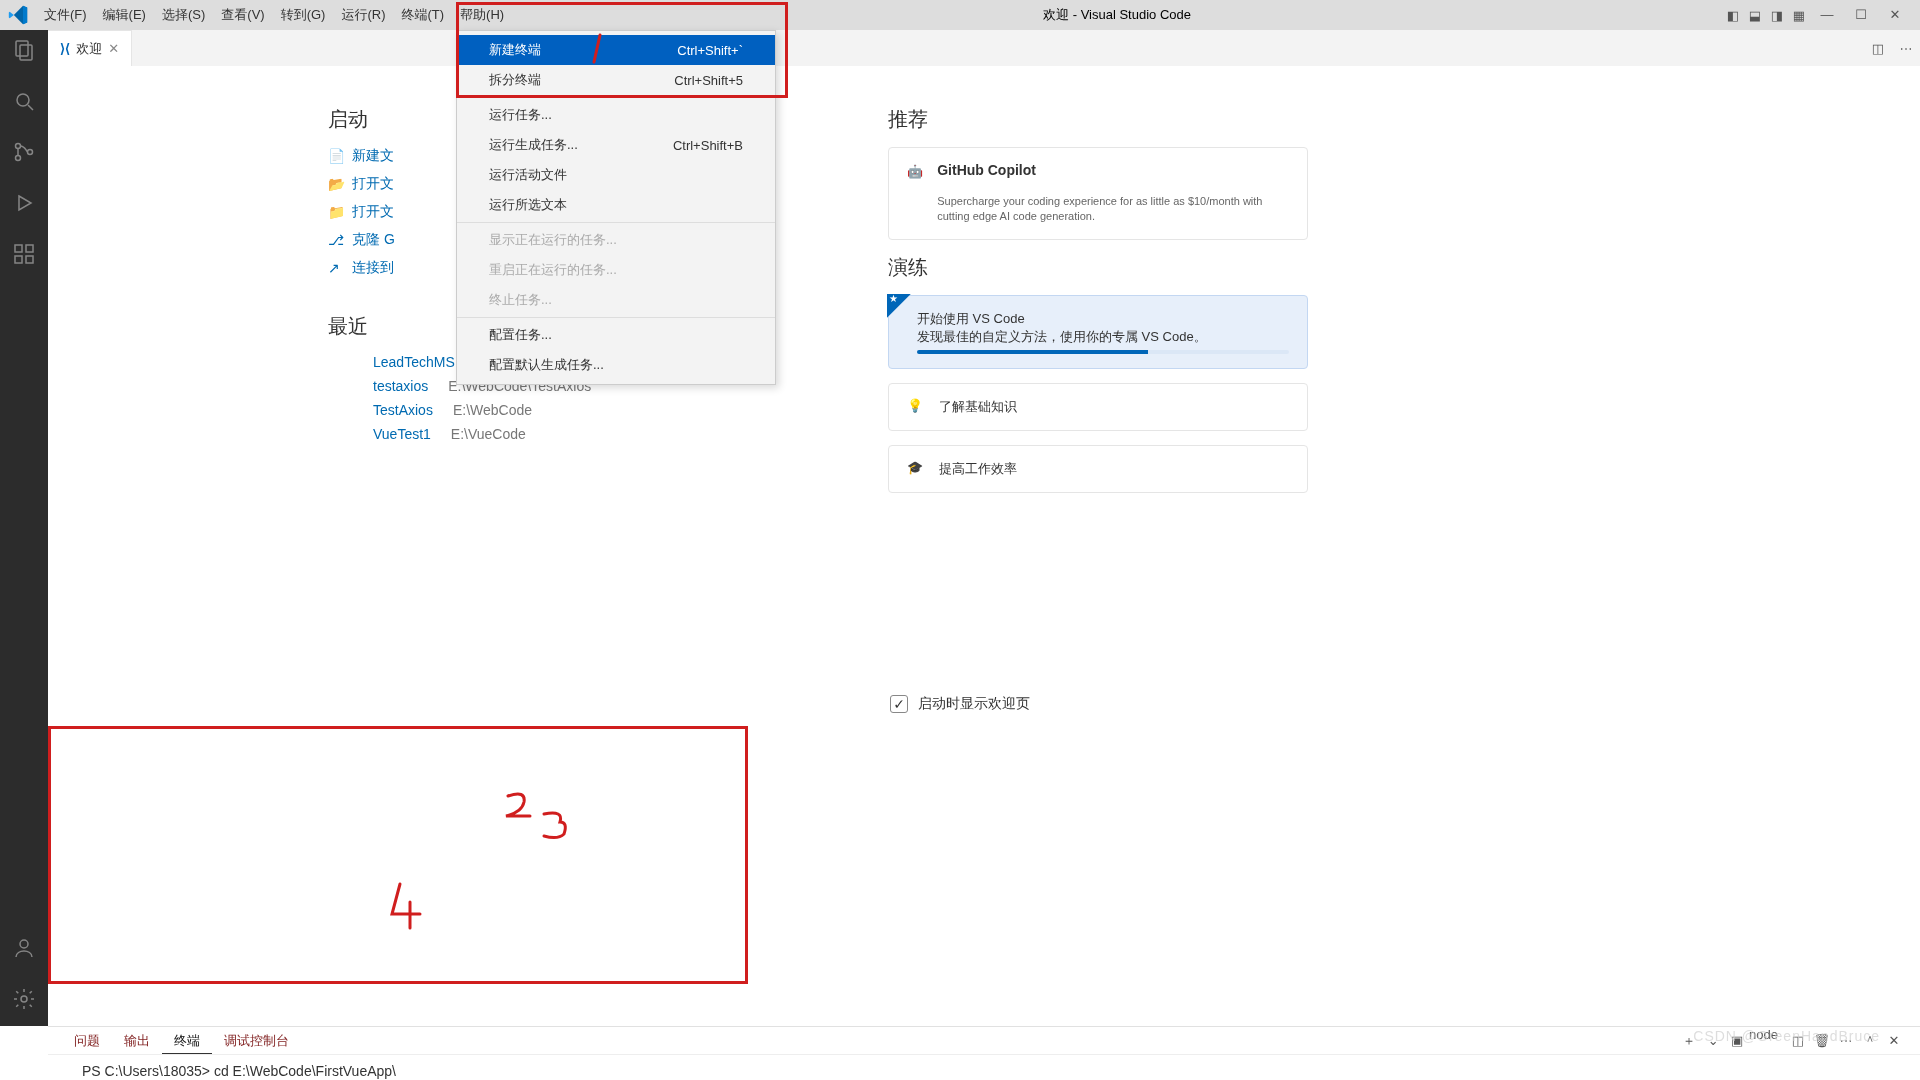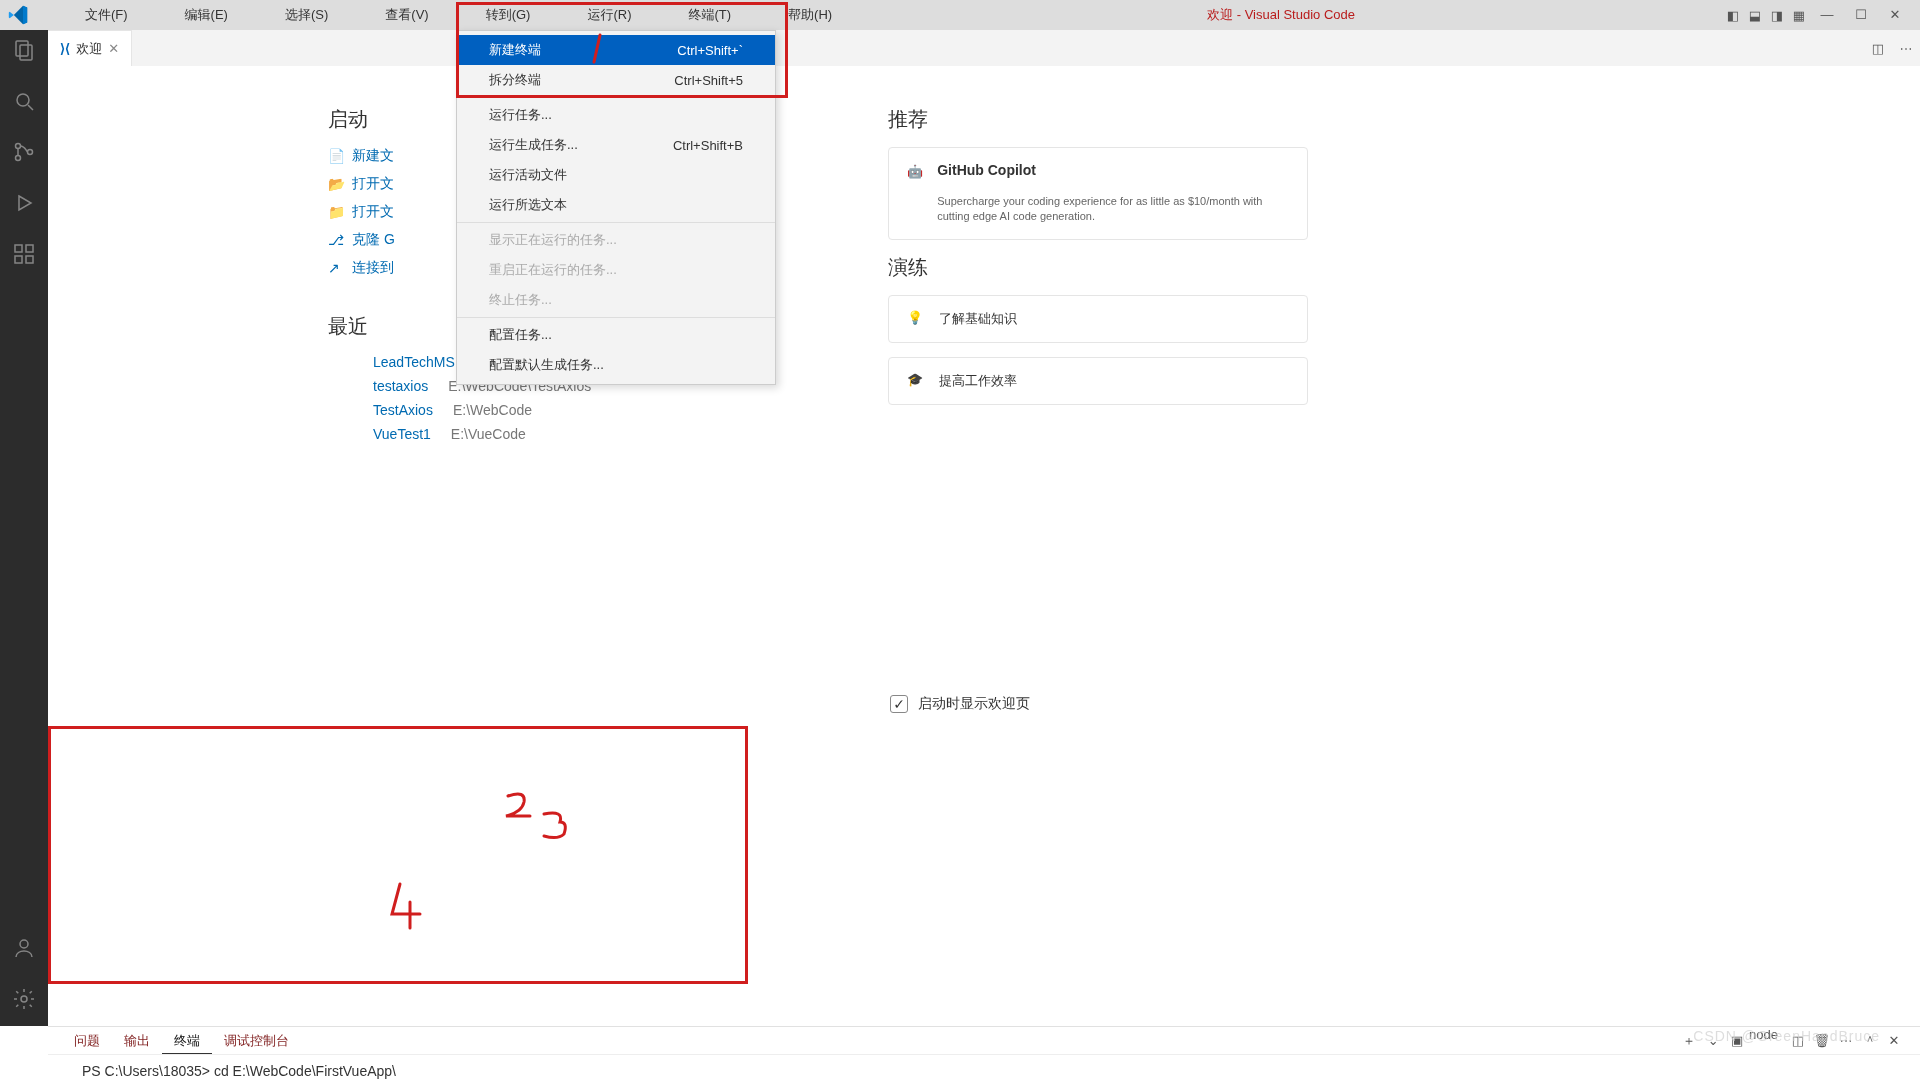--- a/index.html
+++ b/index.html
@@ -1,22 +1,22 @@
 <!DOCTYPE html>
 <html><head>
 <meta charset="utf-8">
 <style>
 * { margin:0; padding:0; box-sizing:border-box; font-family:"Segoe UI","Microsoft YaHei",sans-serif; }
 body { width:1920px; height:1080px; background:#fff; overflow:hidden; font-size:13px; color:#333; }
 
 
 #menubar { height:30px; background:#dddddd; display:flex; align-items:center; padding:0 8px; }
 #menubar .logo { width:20px; height:20px; margin-right:8px; }
-#menubar .mi { padding:0 8px; height:30px; line-height:30px; cursor:default;margin-left:41px; }
-#menubar .title { flex:1; text-align:center; color:#b91c1c; }
+#menubar .mi { padding:0 8px; height:30px; line-height:30px; cursor:default; }
+#menubar .title { flex:1; text-align:center; color:#000000; }
 #menubar .winbtn { width:34px; text-align:center; height:30px; line-height:30px; color:#555; }
 #menubar .iconbtn { width:22px; text-align:center; color:#555; }
 
 
 #mainrow { display:flex; height:calc(1080px - 30px - 24px - 30px); }
 #activity { width:48px; background:#2c2c2c; display:flex; flex-direction:column; align-items:center; padding-top:8px; gap:24px; }
 #activity .ai { width:28px; color:#858585; text-align:center; }
 #activity .ai svg { width:24px; height:24px; }
 #activity .spacer { flex:1; }
 
@@ -205,20 +205,30 @@
         <h2 class="section">推荐</h2>
         <div class="card">
           <div class="cicon">🤖</div>
           <div>
             <div class="ctitle">GitHub Copilot</div>
             <div class="cdesc">Supercharge your coding experience for as little as $10/month with cutting edge AI code generation.</div>
           </div>
         </div>
 
         <h2 class="section">演练</h2>
+        <div class="walkthrough first">
+          <div class="star"></div>
+          <div style="flex:1;padding-left:10px;">
+            <div class="ctitle">开始使用 VS Code</div>
+            <div class="cdesc">发现最佳的自定义方法，使用你的专属 VS Code。</div>
+            <div class="progress">
+                <div></div>
+              </div>
+          </div>
+        </div>
         <div class="walkthrough">
           <span class="wicon">💡</span>
           <span>了解基础知识</span>
         </div>
         <div class="walkthrough">
           <span class="wicon">🎓</span>
           <span>提高工作效率</span>
         </div>
       </div>
     </div>

